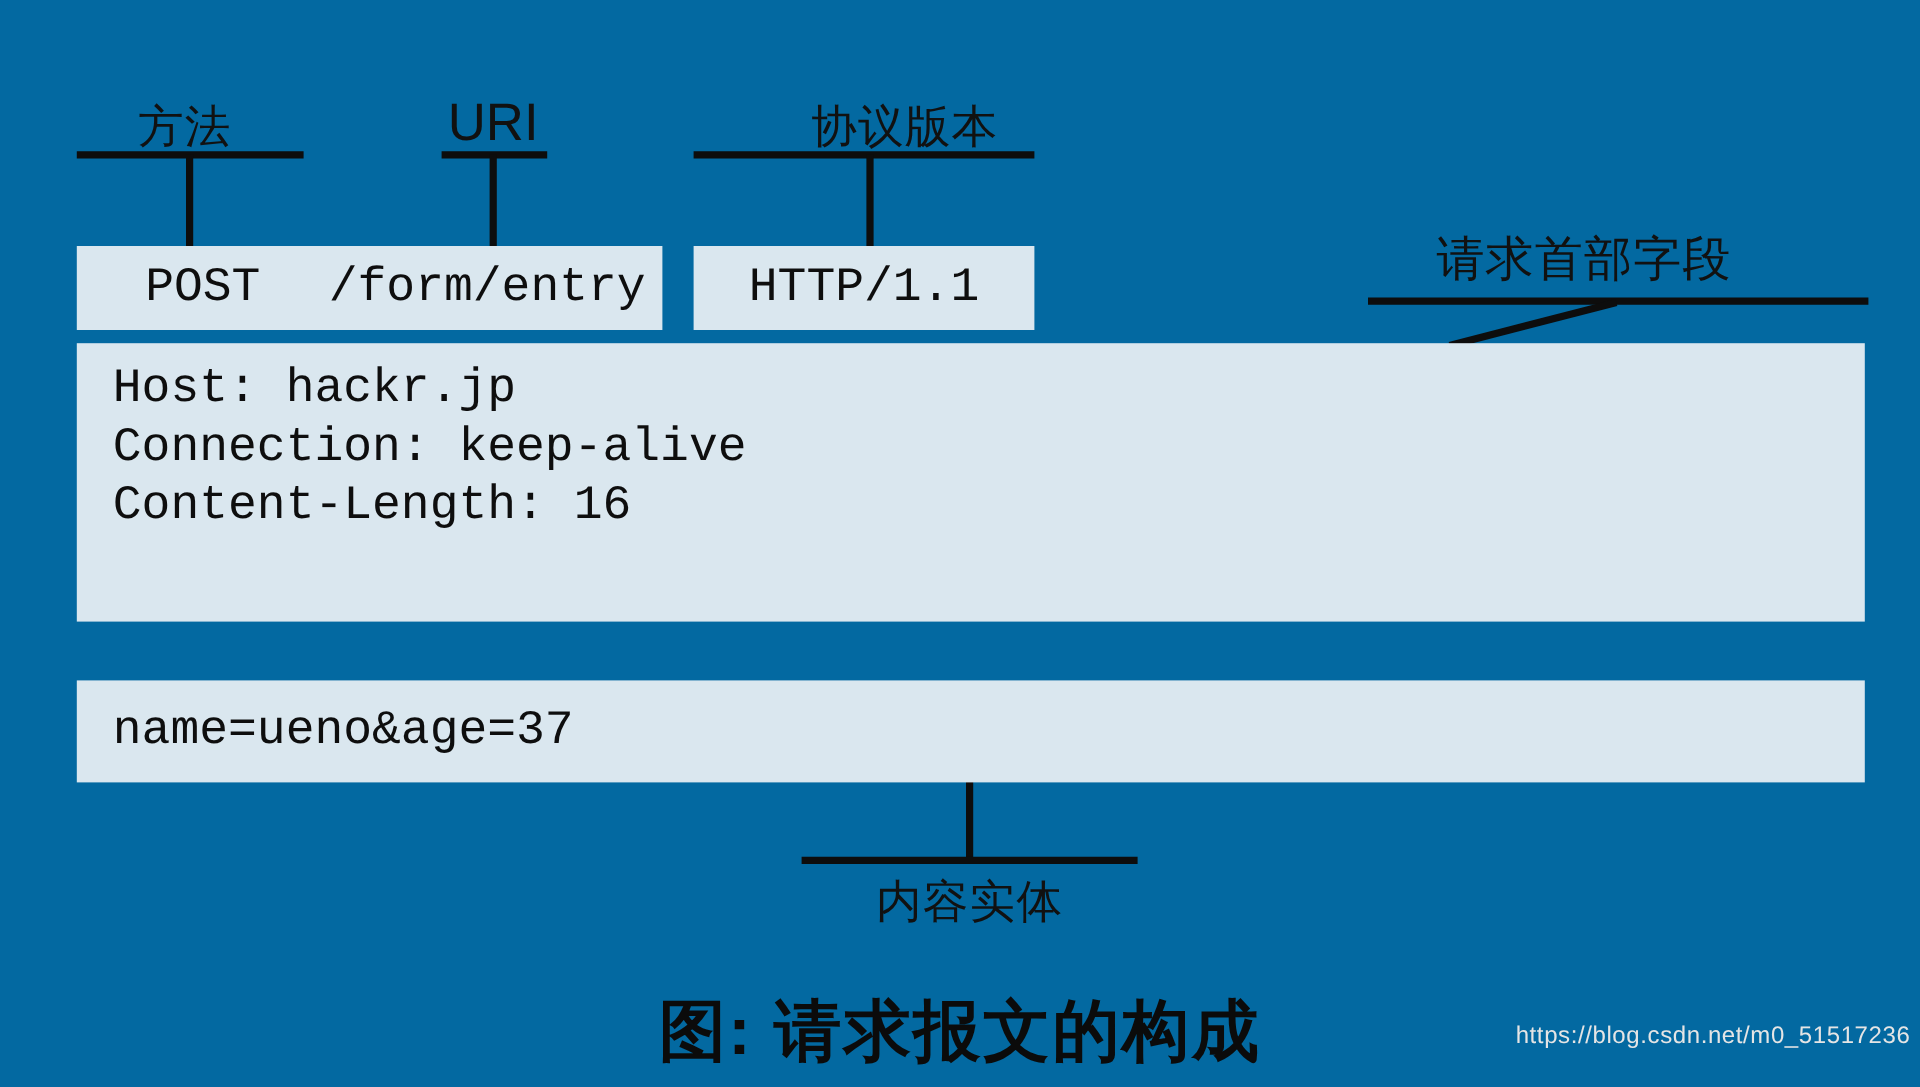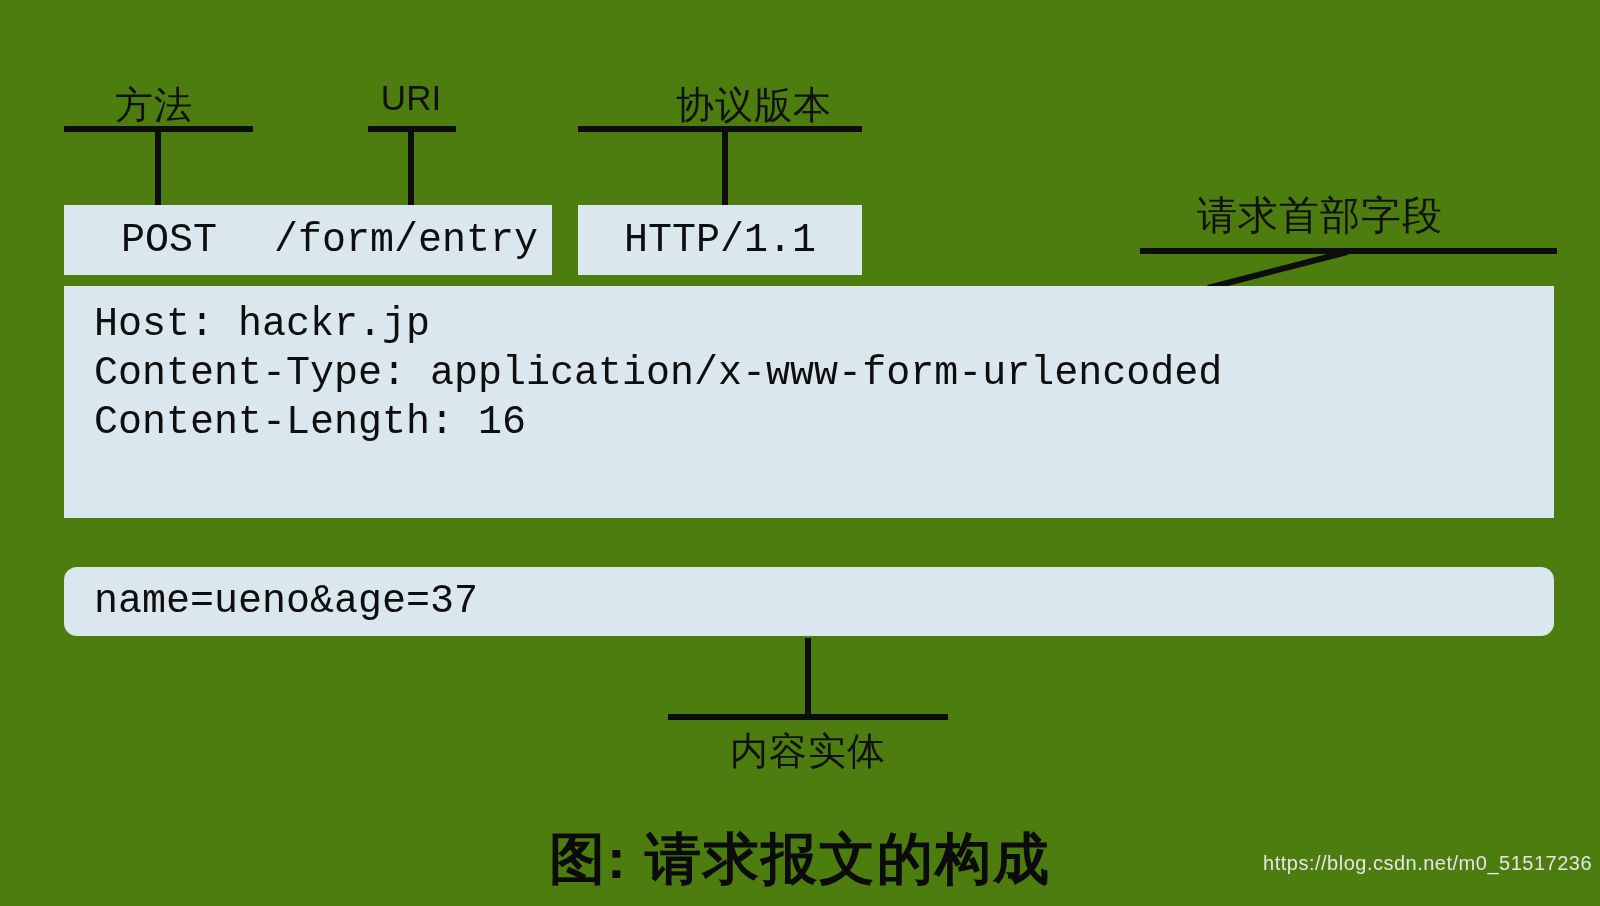--- a/index.html
+++ b/index.html
@@ -4,21 +4,21 @@
 <style>
   html, body {
     margin: 0;
     padding: 0;
     background: #ffffff;
   }
   .canvas {
     position: relative;
     width: 1600px;
     height: 906px;
-    background: #4d7c0f;
+    background: #0369a1;
     overflow: hidden;
     font-family: "Liberation Sans", "DejaVu Sans", sans-serif;
     color: #111111;
   }
   .connectors {
     position: absolute;
     left: 0;
     top: 0;
     width: 1600px;
     height: 906px;
@@ -29,21 +29,21 @@
   }
   .cjk-label {
     position: absolute;
     transform: translateX(-50%);
     font-size: 38px;
     letter-spacing: 1px;
     white-space: nowrap;
     color: #111111;
   }
   .uri-label {
-    font-size: 35px;
+    font-size: 44px;
     letter-spacing: 0;
   }
   .box {
     position: absolute;
     background: #dae7ef;
     box-sizing: border-box;
   }
   .mono {
     font-family: "Liberation Mono", "DejaVu Sans Mono", monospace;
     font-size: 40px;
@@ -111,23 +111,23 @@
   <div class="cjk-label" style="left:721px; top:80px;margin-left:33px;">协议版本</div>
   <div class="cjk-label" style="left:1320px; top:188px; font-size:40px;">请求首部字段</div>
   <div class="cjk-label" style="left:808px; top:726px;">内容实体</div>
 
   <div class="box box-cell mono" style="left:64px;  top:205px; width:210px; height:70px;">POST</div>
   <div class="box box-cell mono" style="left:260px; top:205px; width:292px; height:70px;">/form/entry</div>
   <div class="box box-cell mono" style="left:578px; top:205px; width:284px; height:70px;">HTTP/1.1</div>
 
   <div class="box box-headers" style="left:64px; top:286px; width:1490px; height:232px;">
     <div class="mono header-field-line">Host: hackr.jp</div>
-    <div class="mono header-field-line">Content-Type: application/x-www-form-urlencoded</div>
+    <div class="mono header-field-line">Connection: keep-alive</div>
     <div class="mono header-field-line">Content-Length: 16</div>
   </div>
 
-  <div class="box box-body mono" style="left:64px; top:567px; width:1490px; height:69px;border-radius:13px;">name=ueno&amp;age=37</div>
+  <div class="box box-body mono" style="left:64px; top:567px; width:1490px; height:85px;">name=ueno&amp;age=37</div>
 
   <div class="caption">图: 请求报文的构成</div>
 
   <div class="watermark">https://blog.csdn.net/m0_51517236</div>
 
 </div>
 
 </body></html>

